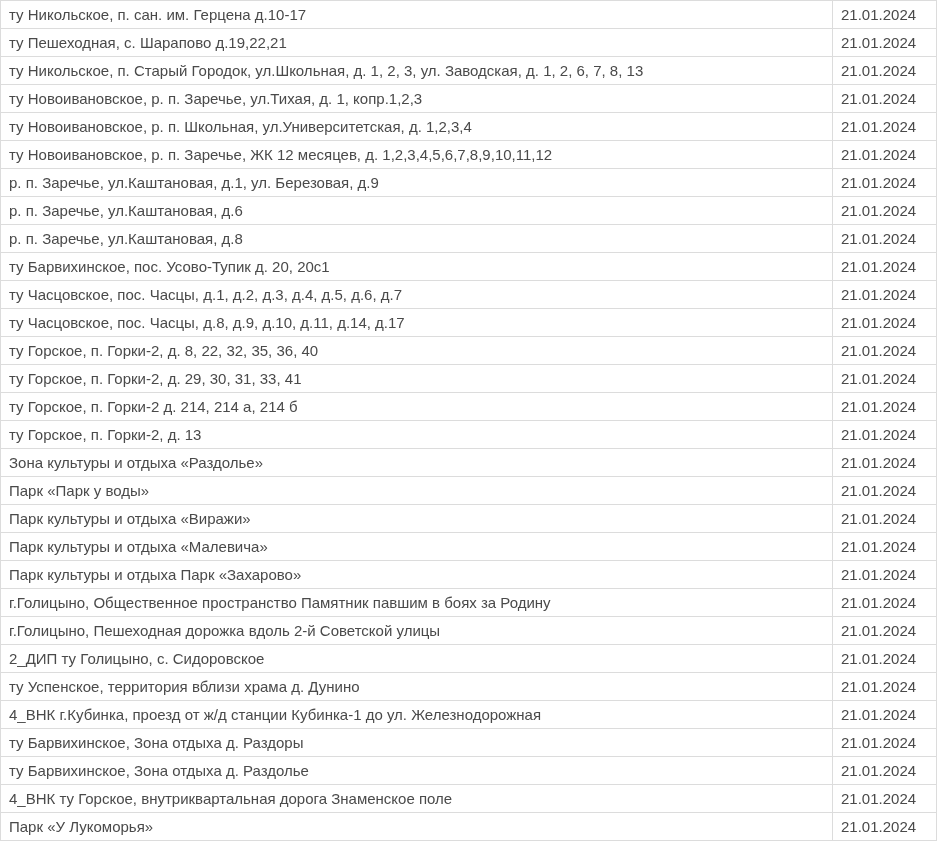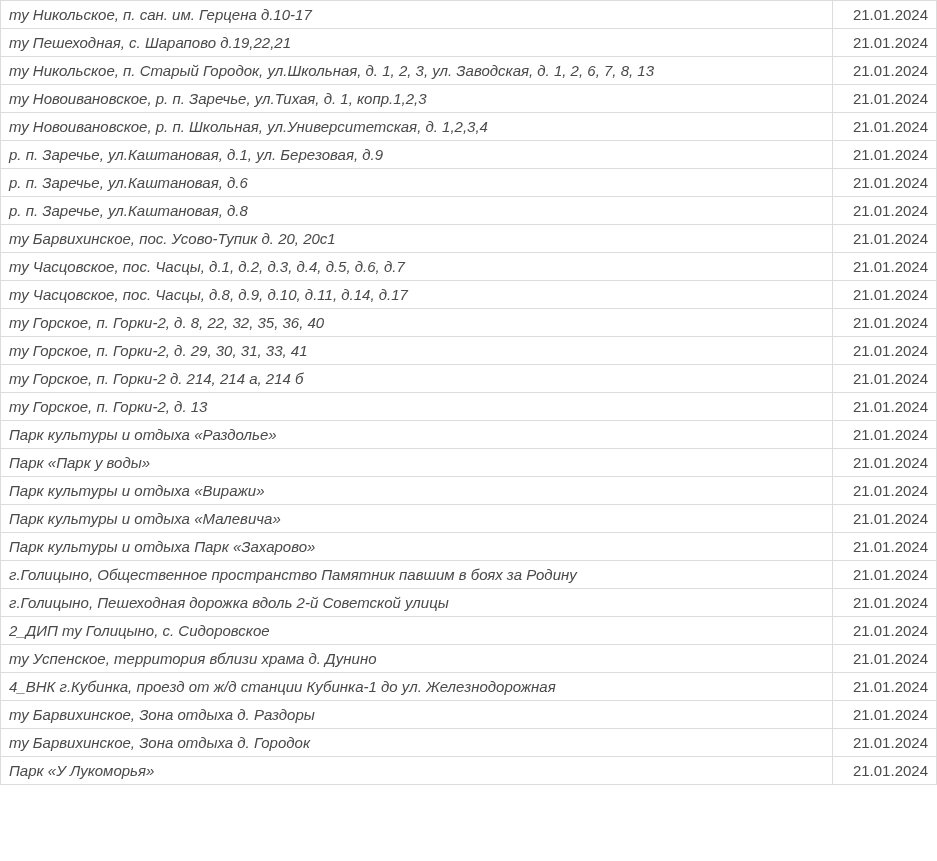--- a/index.html
+++ b/index.html
@@ -22,25 +22,24 @@
       border: 1px solid #dcdcdc;
       padding: 5px 8px;
       vertical-align: middle;
       height: 27px;
       overflow: hidden;
       white-space: nowrap;
       text-overflow: ellipsis;
     }
     td.col-address {
       width: auto;
-      font-style: italic;
     }
     td.col-date {
       width: 104px;
-      text-align: right;
+      text-align: left;
     }
   </style>
 </head>
 <body>
 
 <table>
   <tbody>
       <tr>
         <td class="col-address">ту Никольское, п. сан. им. Герцена д.10-17</td>
         <td class="col-date">21.01.2024</td>
@@ -52,20 +51,24 @@
       <tr>
         <td class="col-address">ту Никольское, п. Старый Городок, ул.Школьная, д. 1, 2, 3, ул. Заводская, д. 1, 2, 6, 7, 8, 13</td>
         <td class="col-date">21.01.2024</td>
       </tr>
       <tr>
         <td class="col-address">ту Новоивановское, р. п. Заречье, ул.Тихая, д. 1, копр.1,2,3</td>
         <td class="col-date">21.01.2024</td>
       </tr>
       <tr>
         <td class="col-address">ту Новоивановское, р. п. Школьная, ул.Университетская, д. 1,2,3,4</td>
+        <td class="col-date">21.01.2024</td>
+      </tr>
+      <tr>
+        <td class="col-address">ту Новоивановское, р. п. Заречье, ЖК 12 месяцев, д. 1,2,3,4,5,6,7,8,9,10,11,12</td>
         <td class="col-date">21.01.2024</td>
       </tr>
       <tr>
         <td class="col-address">р. п. Заречье, ул.Каштановая, д.1, ул. Березовая, д.9</td>
         <td class="col-date">21.01.2024</td>
       </tr>
       <tr>
         <td class="col-address">р. п. Заречье, ул.Каштановая, д.6</td>
         <td class="col-date">21.01.2024</td>
       </tr>
@@ -95,21 +98,21 @@
       </tr>
       <tr>
         <td class="col-address">ту Горское, п. Горки-2 д. 214, 214 а, 214 б</td>
         <td class="col-date">21.01.2024</td>
       </tr>
       <tr>
         <td class="col-address">ту Горское, п. Горки-2, д. 13</td>
         <td class="col-date">21.01.2024</td>
       </tr>
       <tr>
-        <td class="col-address">Парк культуры и отдыха «Раздолье»</td>
+        <td class="col-address">Зона культуры и отдыха «Раздолье»</td>
         <td class="col-date">21.01.2024</td>
       </tr>
       <tr>
         <td class="col-address">Парк «Парк у воды»</td>
         <td class="col-date">21.01.2024</td>
       </tr>
       <tr>
         <td class="col-address">Парк культуры и отдыха «Виражи»</td>
         <td class="col-date">21.01.2024</td>
       </tr>
@@ -139,21 +142,25 @@
       </tr>
       <tr>
         <td class="col-address">4_ВНК г.Кубинка, проезд от ж/д станции Кубинка-1 до ул. Железнодорожная</td>
         <td class="col-date">21.01.2024</td>
       </tr>
       <tr>
         <td class="col-address">ту Барвихинское, Зона отдыха д. Раздоры</td>
         <td class="col-date">21.01.2024</td>
       </tr>
       <tr>
-        <td class="col-address">ту Барвихинское, Зона отдыха д. Городок</td>
+        <td class="col-address">ту Барвихинское, Зона отдыха д. Раздолье</td>
+        <td class="col-date">21.01.2024</td>
+      </tr>
+      <tr>
+        <td class="col-address">4_ВНК ту Горское, внутриквартальная дорога Знаменское поле</td>
         <td class="col-date">21.01.2024</td>
       </tr>
       <tr>
         <td class="col-address">Парк «У Лукоморья»</td>
         <td class="col-date">21.01.2024</td>
       </tr>
     </tbody>
 </table>
 
 </body></html>

